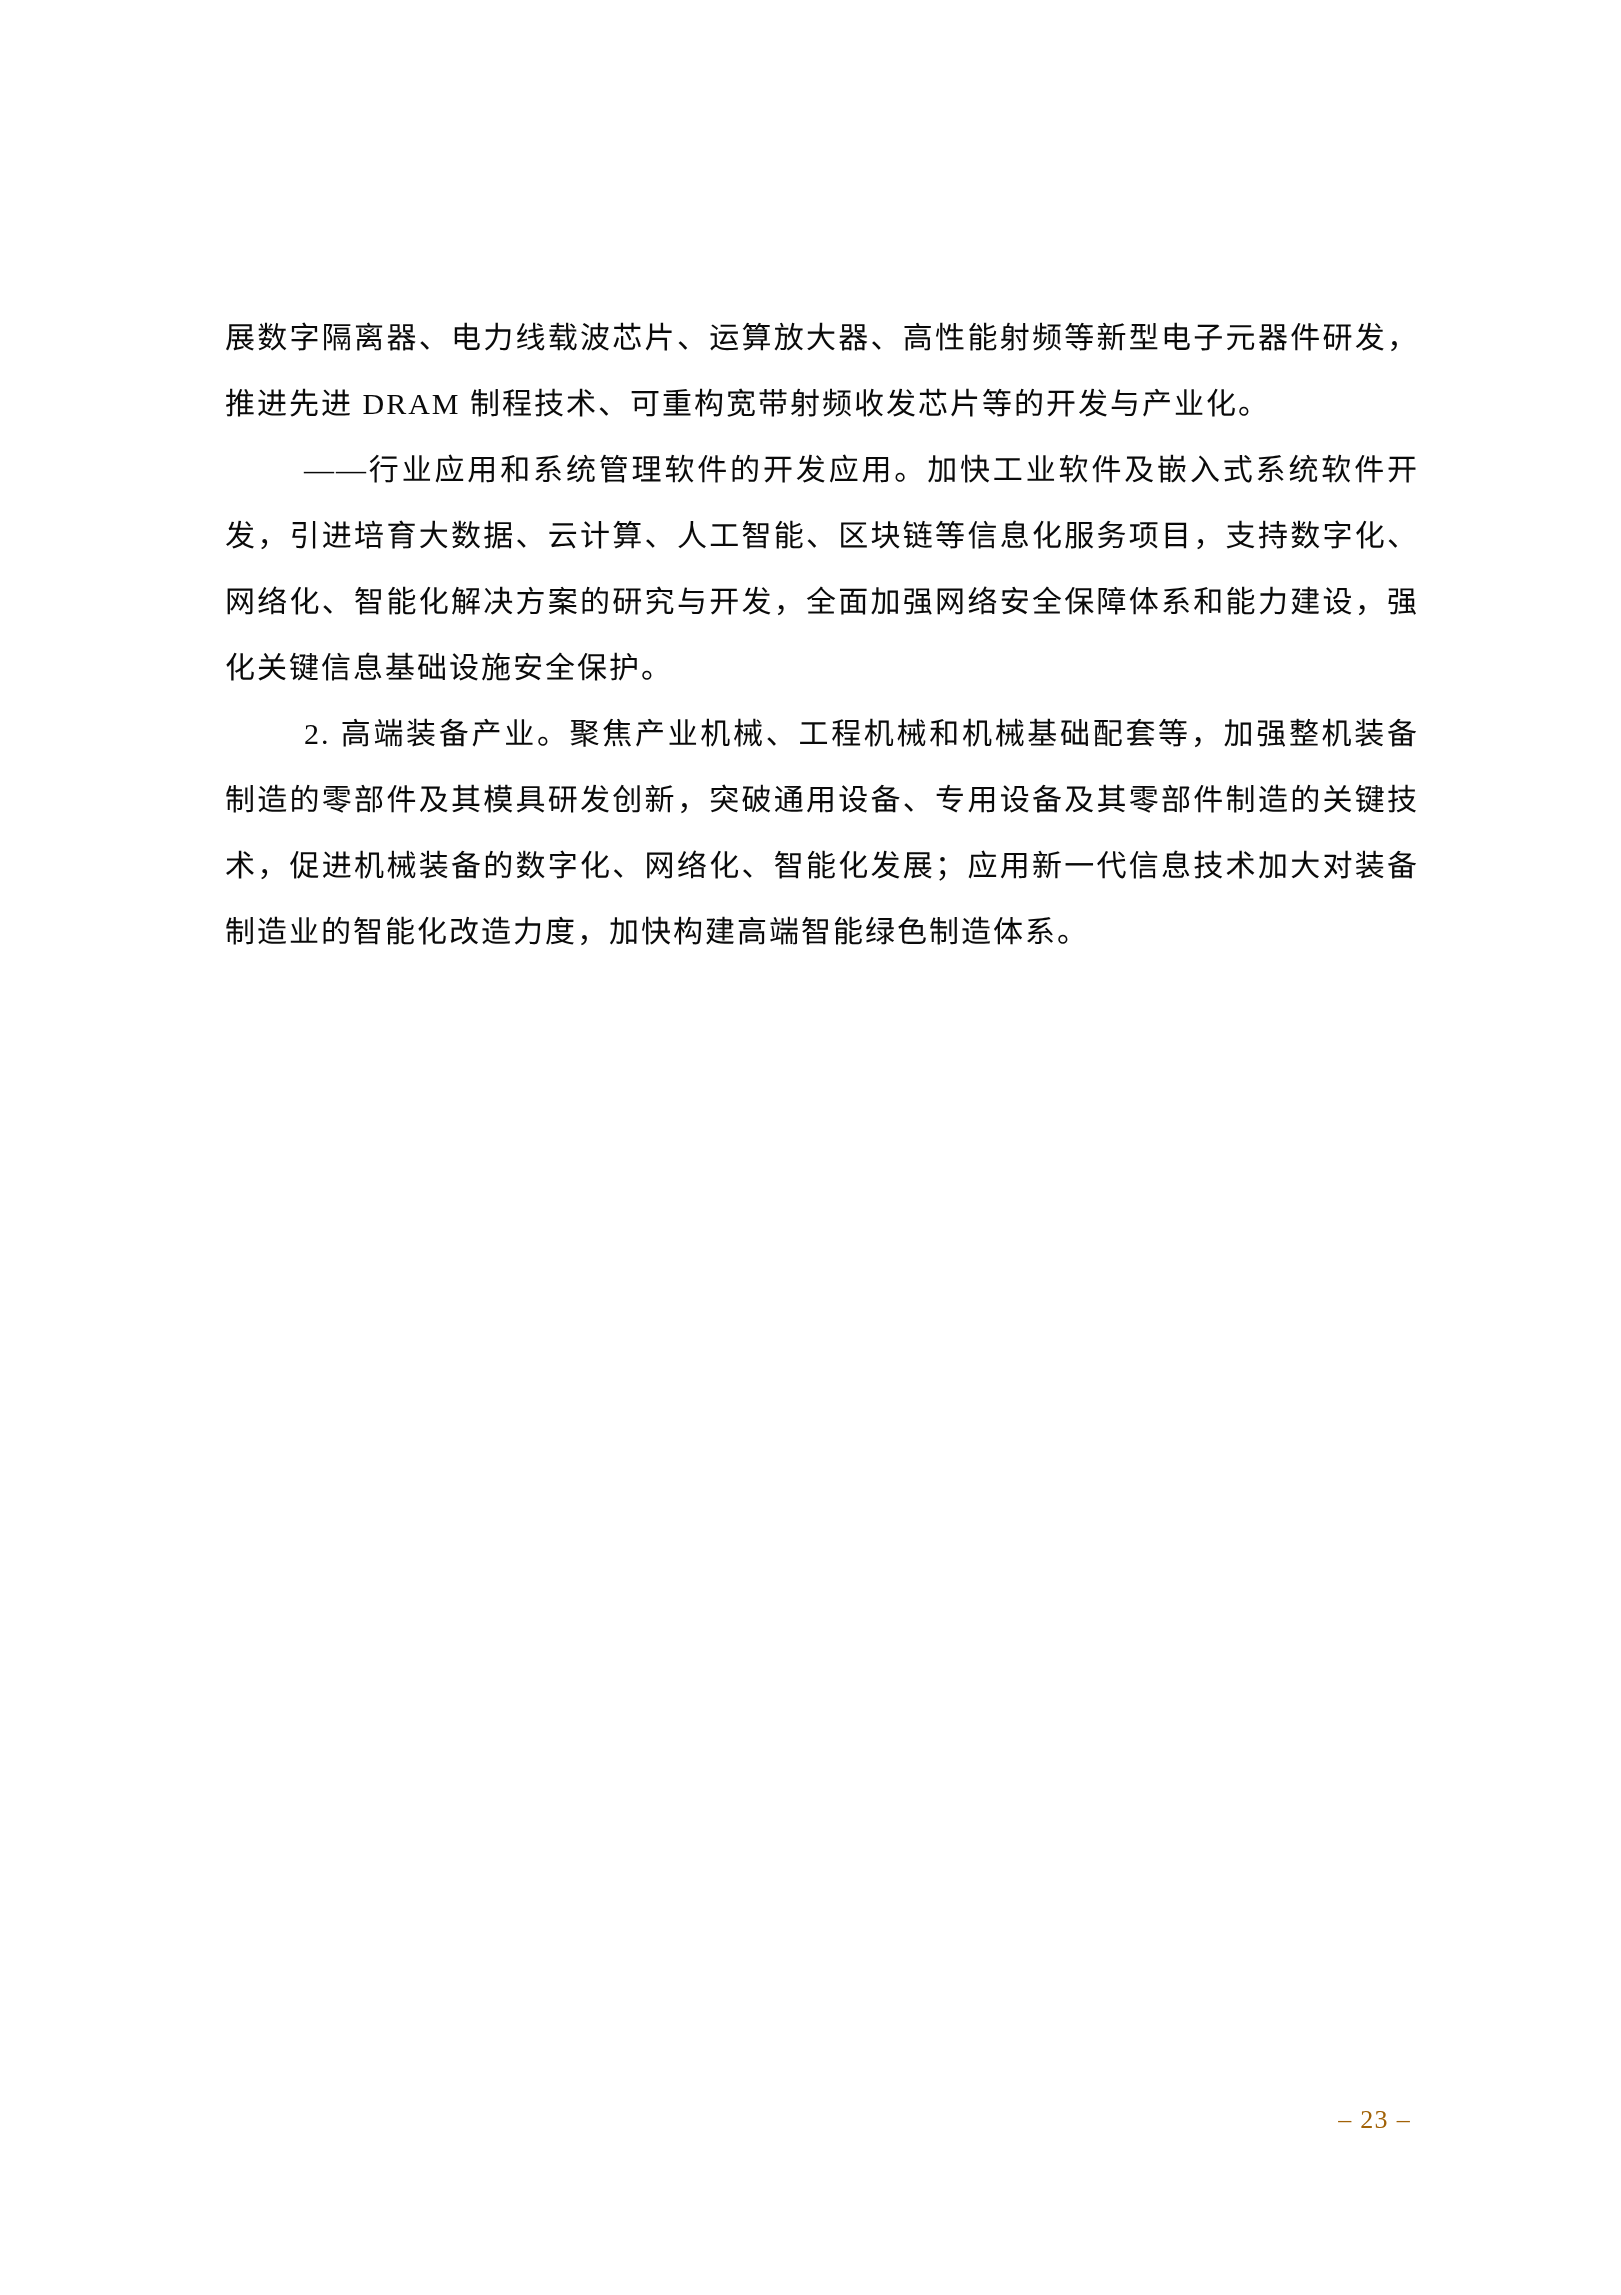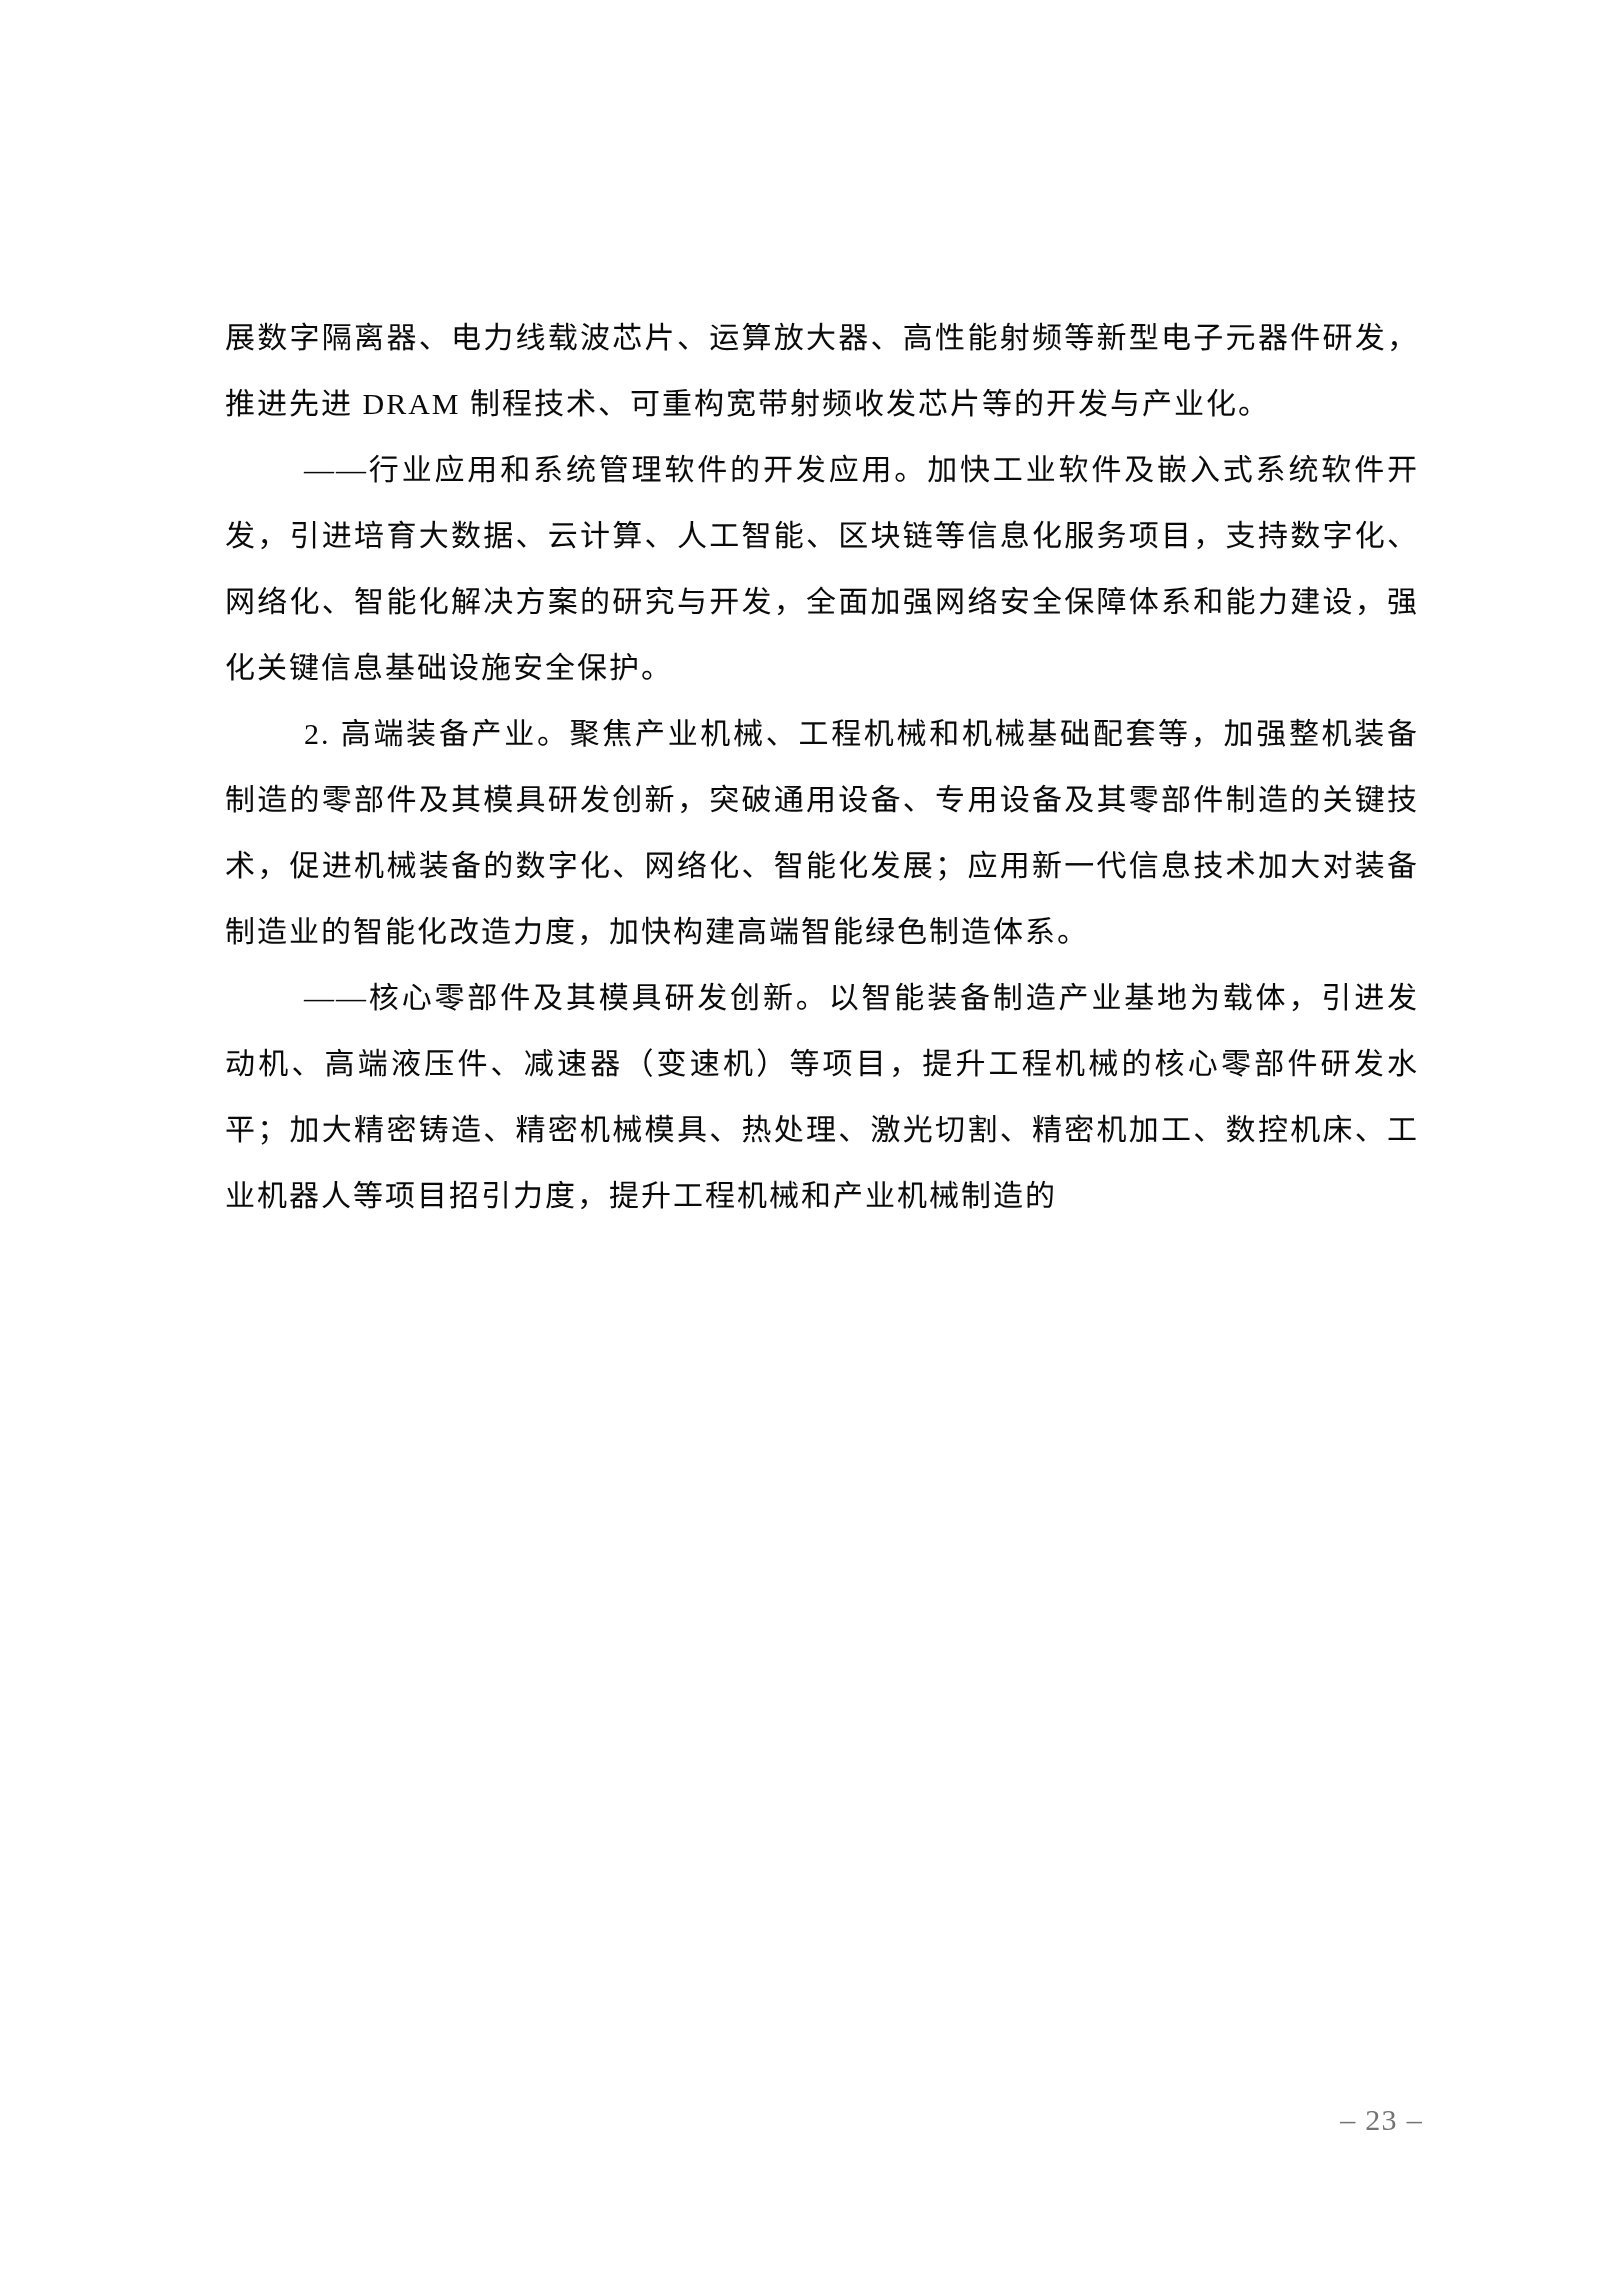--- a/index.html
+++ b/index.html
@@ -31,33 +31,32 @@
   .content p {
     margin: 0;
     padding: 0;
   }
   .content p.indent {
     text-indent: 79px;
   }
   .page-number {
     position: absolute;
     top: 2100px;
-    right: 198px;
-    font-size: 30px;
+    right: 210px;
+    font-size: 26px;
     line-height: 39px;
     letter-spacing: 1.3px;
-    color: #737373;
+    color: #a16207;
     font-family: "Liberation Serif", "DejaVu Serif", serif;
   }
 </style>
 </head>
 <body>
 
 <div class="page">
   <div class="content" id="document-body">
       <p class="">展数字隔离器、电力线载波芯片、运算放大器、高性能射频等新型电子元器件研发，推进先进 DRAM 制程技术、可重构宽带射频收发芯片等的开发与产业化。</p>
       <p class="indent">——行业应用和系统管理软件的开发应用。加快工业软件及嵌入式系统软件开发，引进培育大数据、云计算、人工智能、区块链等信息化服务项目，支持数字化、网络化、智能化解决方案的研究与开发，全面加强网络安全保障体系和能力建设，强化关键信息基础设施安全保护。</p>
       <p class="indent">2. 高端装备产业。聚焦产业机械、工程机械和机械基础配套等，加强整机装备制造的零部件及其模具研发创新，突破通用设备、专用设备及其零部件制造的关键技术，促进机械装备的数字化、网络化、智能化发展；应用新一代信息技术加大对装备制造业的智能化改造力度，加快构建高端智能绿色制造体系。</p>
-      <p class="indent">——核心零部件及其模具研发创新。以智能装备制造产业基地为载体，引进发动机、高端液压件、减速器（变速机）等项目，提升工程机械的核心零部件研发水平；加大精密铸造、精密机械模具、热处理、激光切割、精密机加工、数控机床、工业机器人等项目招引力度，提升工程机械和产业机械制造的</p>
     </div>
   <div class="page-number">– 23 –</div>
 </div>
 
 
 </body></html>

